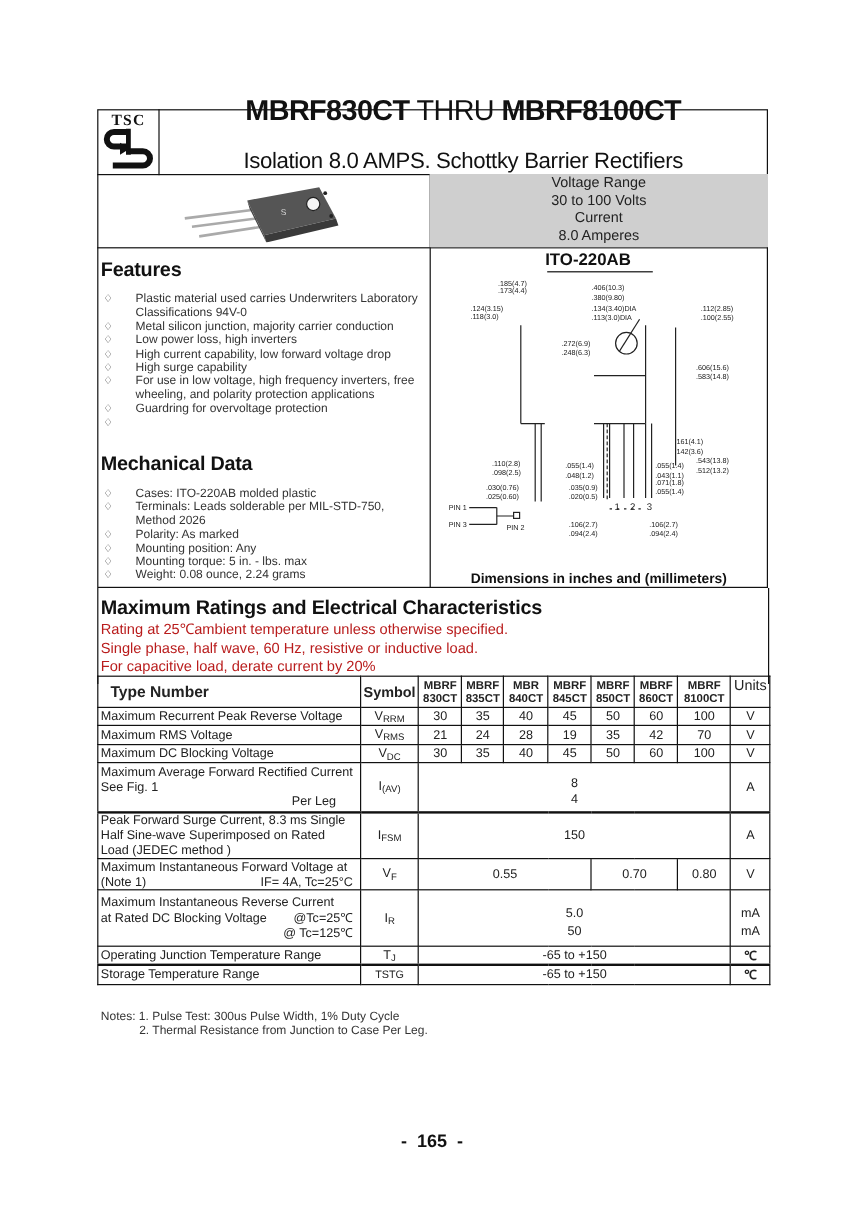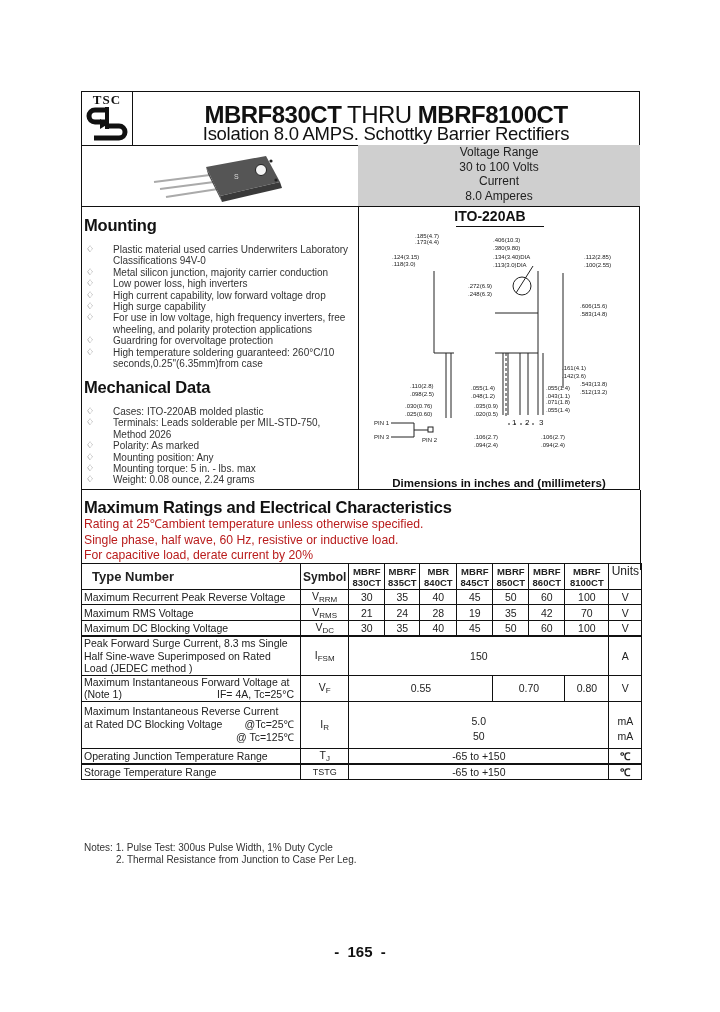--- a/index.html
+++ b/index.html
@@ -2,21 +2,21 @@
 <html><head>
 <meta charset="utf-8">
 <style>
   html, body { margin:0; padding:0; background:#ffffff; }
   body { width:720px; height:1012px; position:relative; overflow:hidden;
          font-family:"Liberation Sans", sans-serif; color:#111; }
   .abs { position:absolute; }
   .frame { position:absolute; left:81px; top:91px; width:559px; height:399px; border:1.5px solid #111; box-sizing:border-box; }
   .hline { position:absolute; height:0; border-top:1.5px solid #111; }
   .vline { position:absolute; width:0; border-left:1.5px solid #111; }
-  .title-main { position:absolute; left:132px; top:100px; width:508px; text-align:center; font-size:24px; line-height:30px; letter-spacing:-0.5px; }
+  .title-main { position:absolute; left:132px; top:78px; width:508px; text-align:center; font-size:24px; line-height:30px; letter-spacing:-0.5px; }
   .title-main b { font-weight:bold; }
   .title-sub { position:absolute; left:132px; top:122px; width:508px; text-align:center; font-size:18.5px; line-height:24px; letter-spacing:-0.3px; }
   .gray-box { position:absolute; left:358px; top:145px; width:282px; height:61px; background:#cfcfcf; }
   .gray-box div { text-align:center; font-size:12px; line-height:14.5px; color:#222; }
   .sec-title { position:absolute; font-weight:bold; font-size:16.5px; letter-spacing:-0.2px; }
   ul.bullets { position:absolute; margin:0; padding:0; list-style:none; font-size:10px; line-height:11.4px; color:#333; }
   ul.bullets li { position:relative; padding-left:29px; }
   ul.bullets li .b { position:absolute; left:2px; top:0; font-size:9px; }
   .pkg-title { position:absolute; left:420px; top:208px; width:140px; text-align:center; font-weight:bold; font-size:14px; }
   .dim-caption { position:absolute; left:358px; top:477px; width:282px; text-align:center; font-weight:bold; font-size:11.5px; }
@@ -74,30 +74,30 @@
   <text x="86" y="27" fill="#ddd" font-size="7" font-family="Liberation Sans, sans-serif">S</text>
 </svg>
 
 <div class="gray-box">
   <div>Voltage Range</div>
   <div>30 to 100 Volts</div>
   <div>Current</div>
   <div>8.0 Amperes</div>
 </div>
 
-<div class="sec-title" style="left:84px; top:216px;">Mounting</div>
+<div class="sec-title" style="left:84px; top:216px;">Features</div>
 <ul class="bullets" style="left:84px; top:244px; width:268px;">
   <li><span class="b">♢</span><span>Plastic material used carries Underwriters Laboratory Classifications 94V-0</span></li>
   <li><span class="b">♢</span><span>Metal silicon junction, majority carrier conduction</span></li>
   <li><span class="b">♢</span><span>Low power loss, high inverters</span></li>
   <li><span class="b">♢</span><span>High current capability, low forward voltage drop</span></li>
   <li><span class="b">♢</span><span>High surge capability</span></li>
   <li><span class="b">♢</span><span>For use in low voltage, high frequency inverters, free wheeling, and polarity protection applications</span></li>
   <li><span class="b">♢</span><span>Guardring for overvoltage protection</span></li>
-  <li><span class="b">♢</span><span>High temperature soldering guaranteed: 260°C/10 seconds,0.25"(6.35mm)from case</span></li>
+  <li><span class="b">♢</span></li>
 </ul>
 
 <div class="sec-title" style="left:84px; top:378px;">Mechanical Data</div>
 <ul class="bullets" style="left:84px; top:406px; width:268px;">
   <li><span class="b">♢</span><span>Cases: ITO-220AB molded plastic</span></li>
   <li><span class="b">♢</span><span>Terminals: Leads solderable per MIL-STD-750, Method 2026</span></li>
   <li><span class="b">♢</span><span>Polarity: As marked</span></li>
   <li><span class="b">♢</span><span>Mounting position: Any</span></li>
   <li><span class="b">♢</span><span>Mounting torque: 5 in. - lbs. max</span></li>
   <li><span class="b">♢</span><span>Weight: 0.08 ounce, 2.24 grams</span></li>
@@ -265,20 +265,33 @@
     <td class="c"><span>V</span><span class="sub">DC</span></td>
     <td class="c">30</td>
     <td class="c">35</td>
     <td class="c">40</td>
     <td class="c">45</td>
     <td class="c">50</td>
     <td class="c">60</td>
     <td class="c">100</td>
     <td class="c">V</td>
   </tr>
+  <tr style="height:41px;">
+    <td style="line-height:12px;">
+      <div>Maximum Average Forward Rectified Current</div>
+      <div>See Fig. 1</div>
+      <div class="rightcell" style="padding-right:18px;">Per Leg</div>
+    </td>
+    <td class="c"><span>I</span><span class="sub">(AV)</span></td>
+    <td class="c" colspan="7" style="line-height:13px;">
+      <div style="padding-top:8px;">8</div>
+      <div>4</div>
+    </td>
+    <td class="c">A</td>
+  </tr>
   <tr class="thick" style="height:39px;">
     <td style="line-height:12.5px;">
       <div>Peak Forward Surge Current, 8.3 ms Single</div>
       <div>Half Sine-wave Superimposed on Rated</div>
       <div>Load (JEDEC method )</div>
     </td>
     <td class="c"><span>I</span><span class="sub">FSM</span></td>
     <td class="c" colspan="7">150</td>
     <td class="c">A</td>
   </tr>

